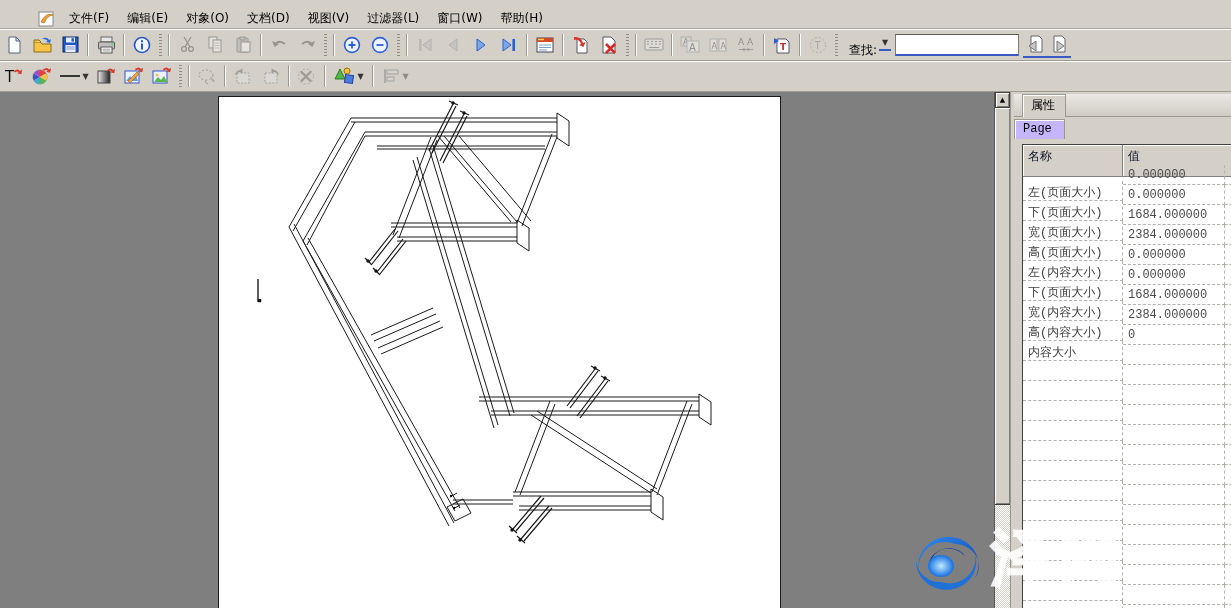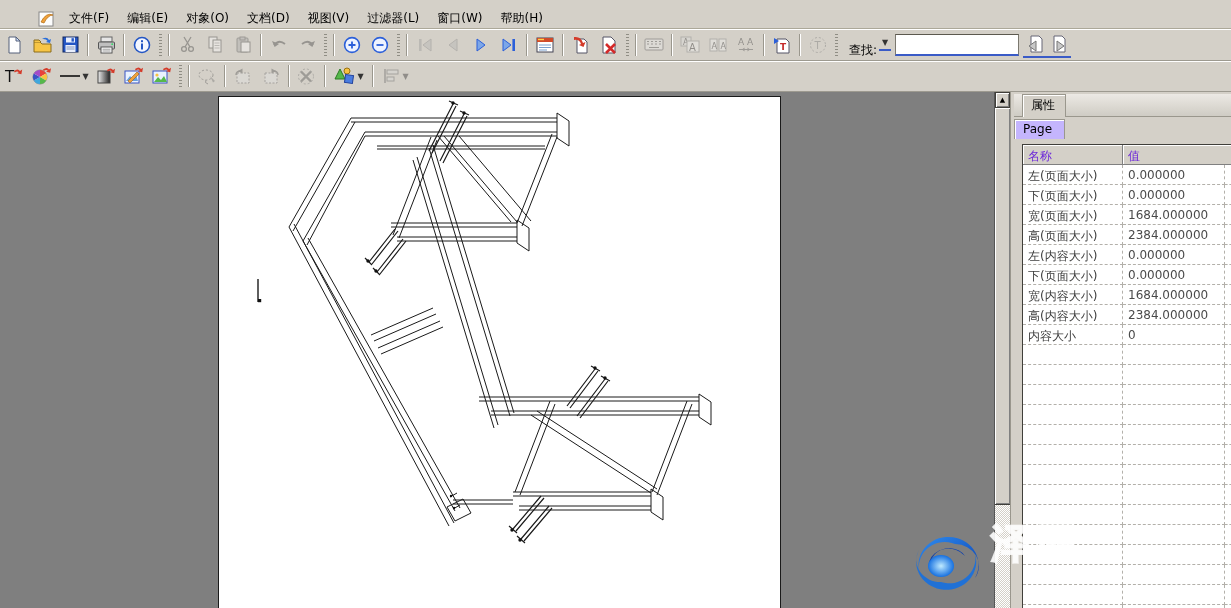--- a/index.html
+++ b/index.html
@@ -50,44 +50,44 @@
   .sbtn{position:absolute;left:0;width:15px;height:16px;background:#d4d0c8;
     box-shadow:inset 1px 1px 0 #fff,inset -1px -1px 0 #808080;border:1px solid #403f3a;
     box-sizing:border-box;display:flex;align-items:center;justify-content:center;
     font-size:7px;color:#000;}
   #sthumb{position:absolute;left:0;top:16px;width:15px;height:397px;background:#d4d0c8;
     box-shadow:inset 1px 1px 0 #fff,inset -1px -1px 0 #808080;border-bottom:1px solid #403f3a;
     box-sizing:border-box;}
   
   #splitter{position:absolute;left:1010px;top:0;width:4px;height:516px;background:#d4d0c8;
     border-left:1px solid #9a978d;border-right:1px solid #fff;}
-  #panel{position:absolute;left:1014px;top:0;width:217px;height:516px;background:#d4d0c8;}
+  #panel{position:absolute;left:1014px;top:0;width:217px;height:516px;background:#d4d0c8;font-family:Liberation Mono, monospace;}
   #paneltitlebar{position:absolute;left:0;top:2px;width:217px;height:22px;
     background:linear-gradient(to bottom,#ece9e4,#cfccc4);border-bottom:1px solid #9a978d;}
   #paneltab{position:absolute;left:8px;top:2px;height:20px;padding:2px 10px 0 8px;background:#d4d0c8;
     border:1px solid #9a978d;border-bottom:none;box-shadow:inset 1px 1px 0 #fff;}
   #pagetab{position:absolute;left:0;top:27px;height:17px;padding:2px 12px 0 8px;background:#c4b5fd;
     border:1px solid #9a978d;border-bottom:none;box-shadow:inset 1px 1px 0 #fff;}
   #ptable{position:absolute;left:8px;top:52px;width:209px;height:464px;background:#fff;
     border-left:1px solid #403f3a;border-top:1px solid #403f3a;overflow:hidden;}
   .phead{display:flex;height:20px;}
-  .phcell{box-sizing:border-box;height:20px;background:#d4d0c8;padding:3px 0 0 5px;
+  .phcell{box-sizing:border-box;height:32px;background:#d4d0c8;padding:3px 0 0 5px;
     border-right:1px solid #808080;border-bottom:1px solid #808080;
-    box-shadow:inset 1px 1px 0 #fff;color:#6d28d9;}
+    box-shadow:inset 1px 1px 0 #fff;color:#0f172a;}
   .phcell.c1{width:100px;}
   .phcell.c2{width:109px;border-right:none;}
   .prow{display:flex;height:20px;}
   .pcell{box-sizing:border-box;height:20px;padding:3px 0 0 5px;white-space:nowrap;overflow:hidden;
     border-bottom:1px dashed #b3b0aa;color:#3c3c3c;}
-  .pcell.c1{width:100px;border-right:1px dashed #b3b0aa;}
+  .pcell.c1{width:100px;border-right:1px dashed #b3b0aa;margin-top:16px;}
   .pcell.c2{width:102px;border-right:1px dashed #b3b0aa;color:#4a4a4a;}
   .pcell.c3{width:7px;border-right:none;}
   
   #wmark{position:absolute;left:905px;top:518px;width:320px;height:90px;pointer-events:none;}
-  #wmtext{position:absolute;left:86px;top:-2px;font-size:40px;font-weight:bold;letter-spacing:6px;
+  #wmtext{position:absolute;left:86px;top:-2px;font-size:62px;font-weight:bold;letter-spacing:6px;
     color:rgba(255,255,255,0.38);-webkit-text-stroke:2px rgba(255,255,255,0.85);}
   svg text{font-family:"DejaVu Sans",sans-serif;}
 </style>
 </head>
 <body>
 
 <div id="app">
 
 
   <div id="menubar">

